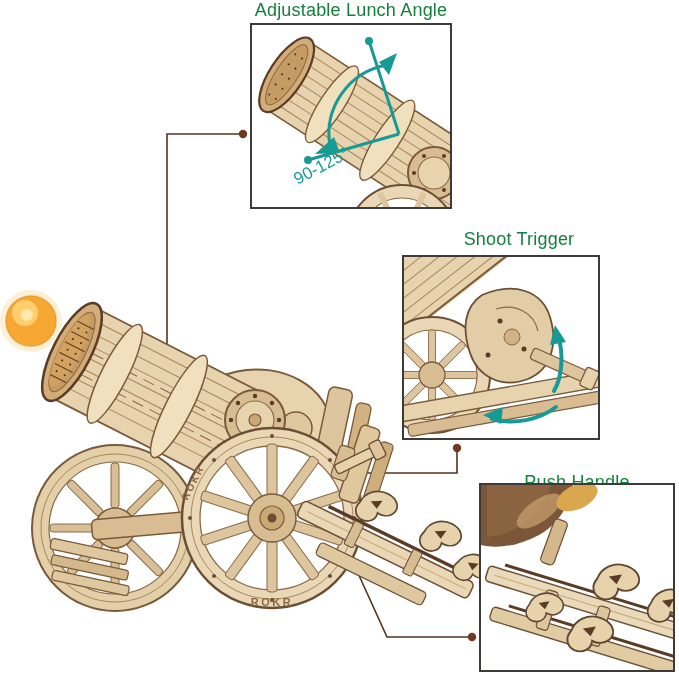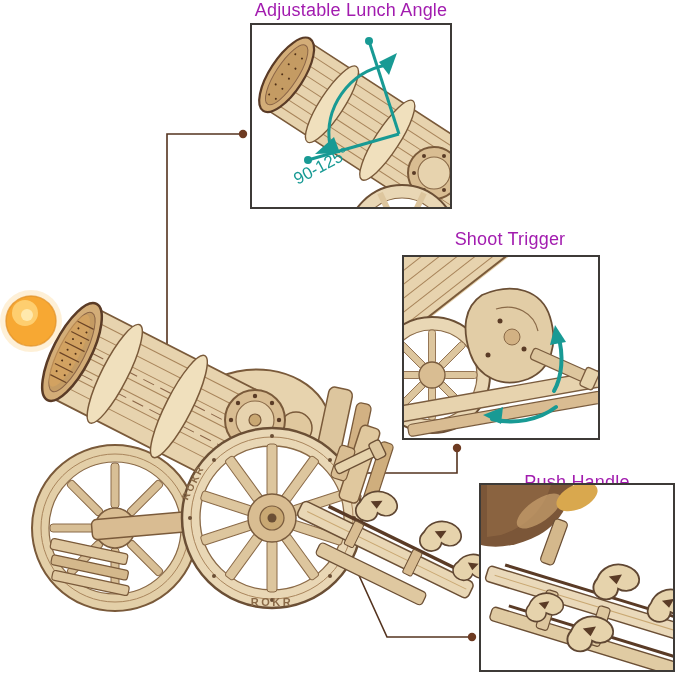--- a/index.html
+++ b/index.html
@@ -2,21 +2,21 @@
 <html><head>
 <meta charset="utf-8">
 <style>
   html,body{margin:0;padding:0;background:#ffffff;}
   .stage{
     position:relative;width:679px;height:675px;overflow:hidden;background:#ffffff;
     font-family:"Liberation Sans", sans-serif;
   }
   .layer{position:absolute;left:0;top:0;}
   .callout-label{
-    position:absolute;text-align:center;color:#a21caf;font-size:18px;line-height:21px;
+    position:absolute;text-align:center;color:#15803d;font-size:18px;line-height:21px;
     letter-spacing:0.2px;white-space:nowrap;
   }
   .callout-box{
     position:absolute;border:2px solid #3d3a37;box-sizing:border-box;background:#ffffff;overflow:hidden;
   }
   .callout-box svg{position:absolute;left:0;top:0;}
 </style>
 </head>
 <body>
 
@@ -269,21 +269,21 @@
           <circle cx="117" cy="16" r="4"></circle>
           <circle cx="56" cy="135" r="4"></circle>
           <polygon points="145,28 127,37 137,50"></polygon>
           <polygon points="63,129 82,112 88,128"></polygon>
         </g>
       </g>
       <text x="72" y="146" transform="rotate(-28 72 146)" text-anchor="middle" font-size="17" fill="#189a94">90-125°</text>
     </svg>
   </div>
 
-  <div class="callout-label" style="left:411px;top:229px;width:198px;">Shoot Trigger</div>
+  <div class="callout-label" style="left:420px;top:229px;width:198px;">Shoot Trigger</div>
   <div class="callout-box" style="left:402px;top:255px;width:198px;height:185px;">
     <svg width="194" height="181" viewBox="0 0 194 181">
       <defs>
         <rect id="spokeC" x="24.5" y="73" width="7" height="34" rx="2.5" fill="#ddc69e" stroke="#8a6a48" stroke-width="0.9"></rect>
       </defs>
       <g transform="rotate(-38 40 30)">
         <rect x="-90" y="-42" width="260" height="88" fill="#e7d3ae"></rect>
         <g stroke="#a8845a" stroke-width="1">
           <line x1="-90" y1="-30" x2="170" y2="-30"></line>
             <line x1="-90" y1="-19" x2="170" y2="-19"></line>

